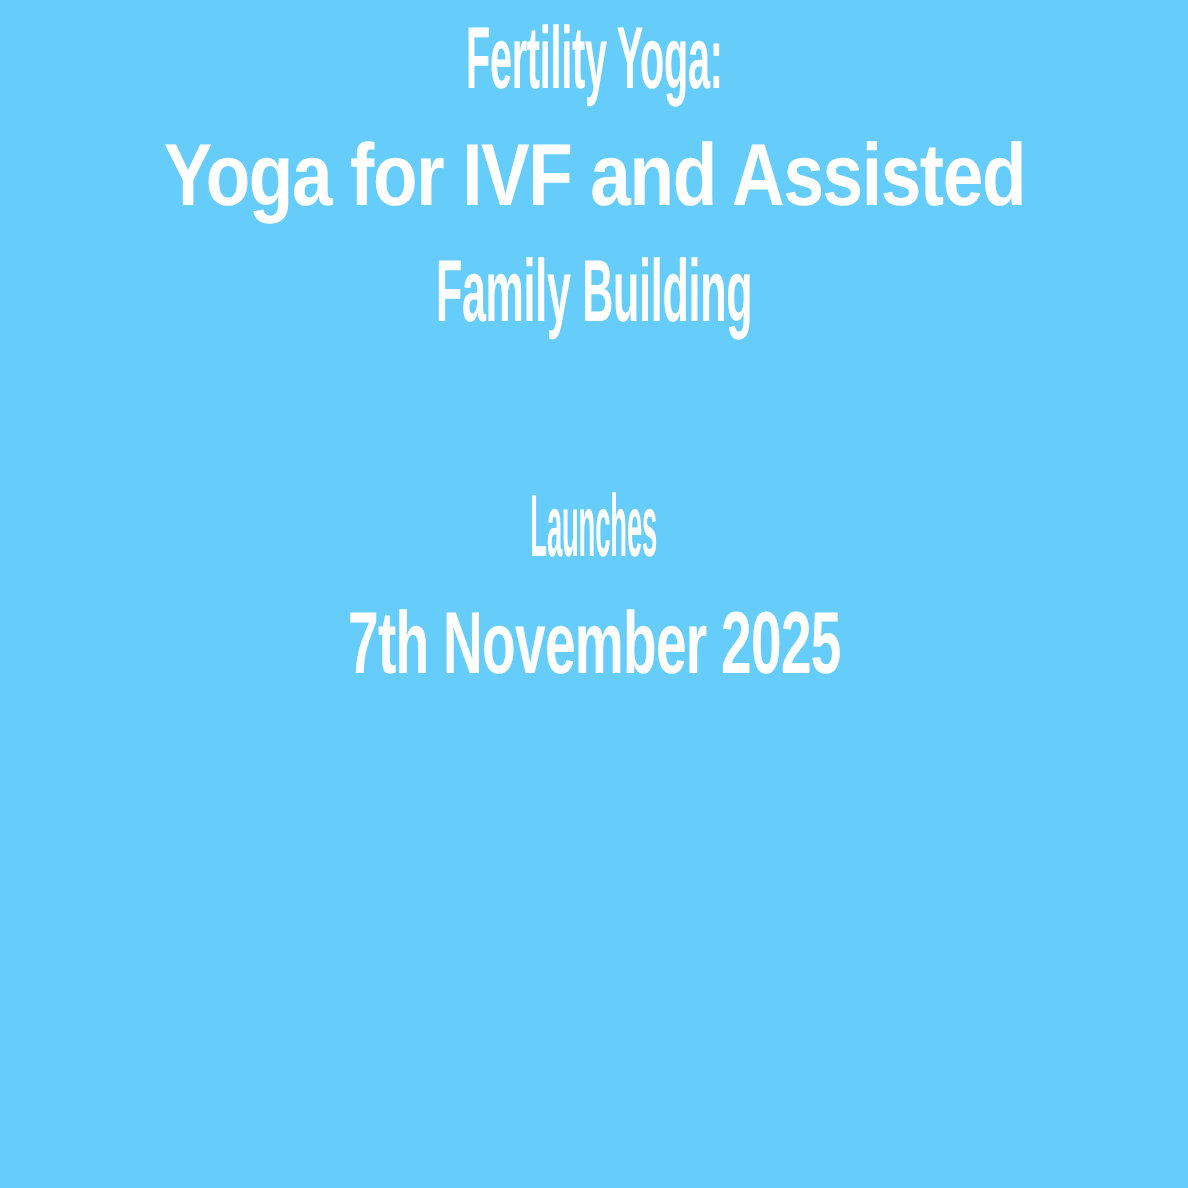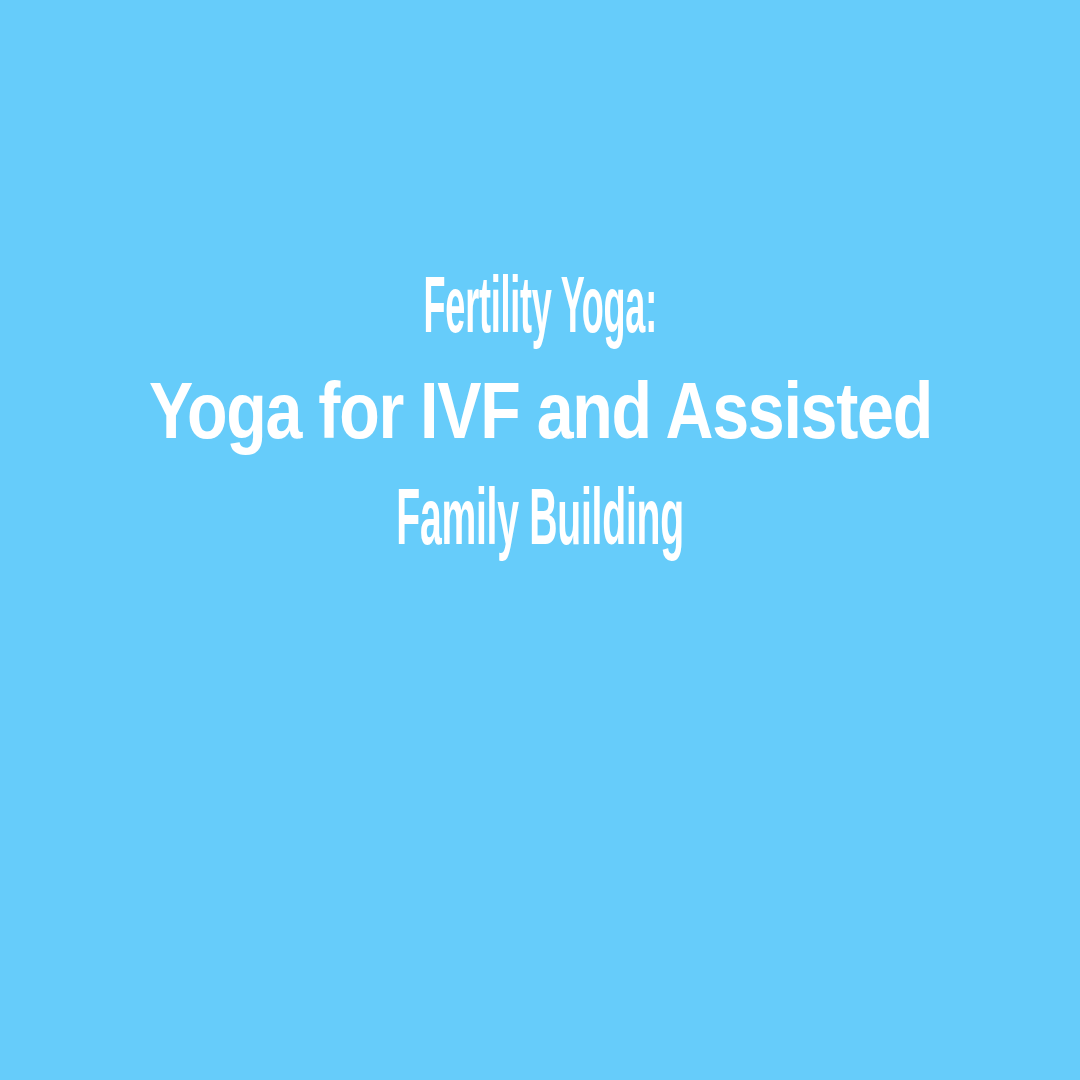--- a/index.html
+++ b/index.html
@@ -29,21 +29,20 @@
   .text-stack {
     width: 100%;
     text-align: center;
     color: #ffffff;
     font-weight: 700;
     letter-spacing: -0.5px;
   }
 
   
   #title-block {
-    margin-top: 252px;
     text-decoration: underline;
   }
 
   .title-line {
     display: block;
     font-size: 80px;
     line-height: 106px;
     color: #ffffff;
     font-weight: 700;
     white-space: nowrap;
@@ -84,14 +83,18 @@
 <div id="announcement-card" style="background: rgb(102, 204, 250);">
 
   <div id="title-block" class="text-stack" style="color: rgb(255, 255, 255);">
     <span id="title-line-1" class="title-line" style="display: inline-block; transform: scaleX(0.45); transform-origin: center center;">Fertility Yoga:</span>
     <span id="title-line-2" class="title-line" style="display: inline-block; transform: scaleX(0.828704); transform-origin: center center;">Yoga for IVF and Assisted</span>
     <span id="title-line-3" class="title-line" style="display: inline-block; transform: scaleX(0.488889); transform-origin: center center;">Family Building</span>
   </div>
 
   <div id="block-spacer"></div>
 
+  <div id="launch-block" class="text-stack" style="color: rgb(255, 255, 255);">
+    <span id="launch-label-line" class="launch-line" style="display: inline-block; transform: scaleX(0.312037); transform-origin: center center;">Launches</span>
+    <span id="launch-date-line" class="launch-line" style="display: inline-block; transform: scaleX(0.625); transform-origin: center center;">7th November 2025</span>
+  </div>
 
 </div>
 
 </body></html>

